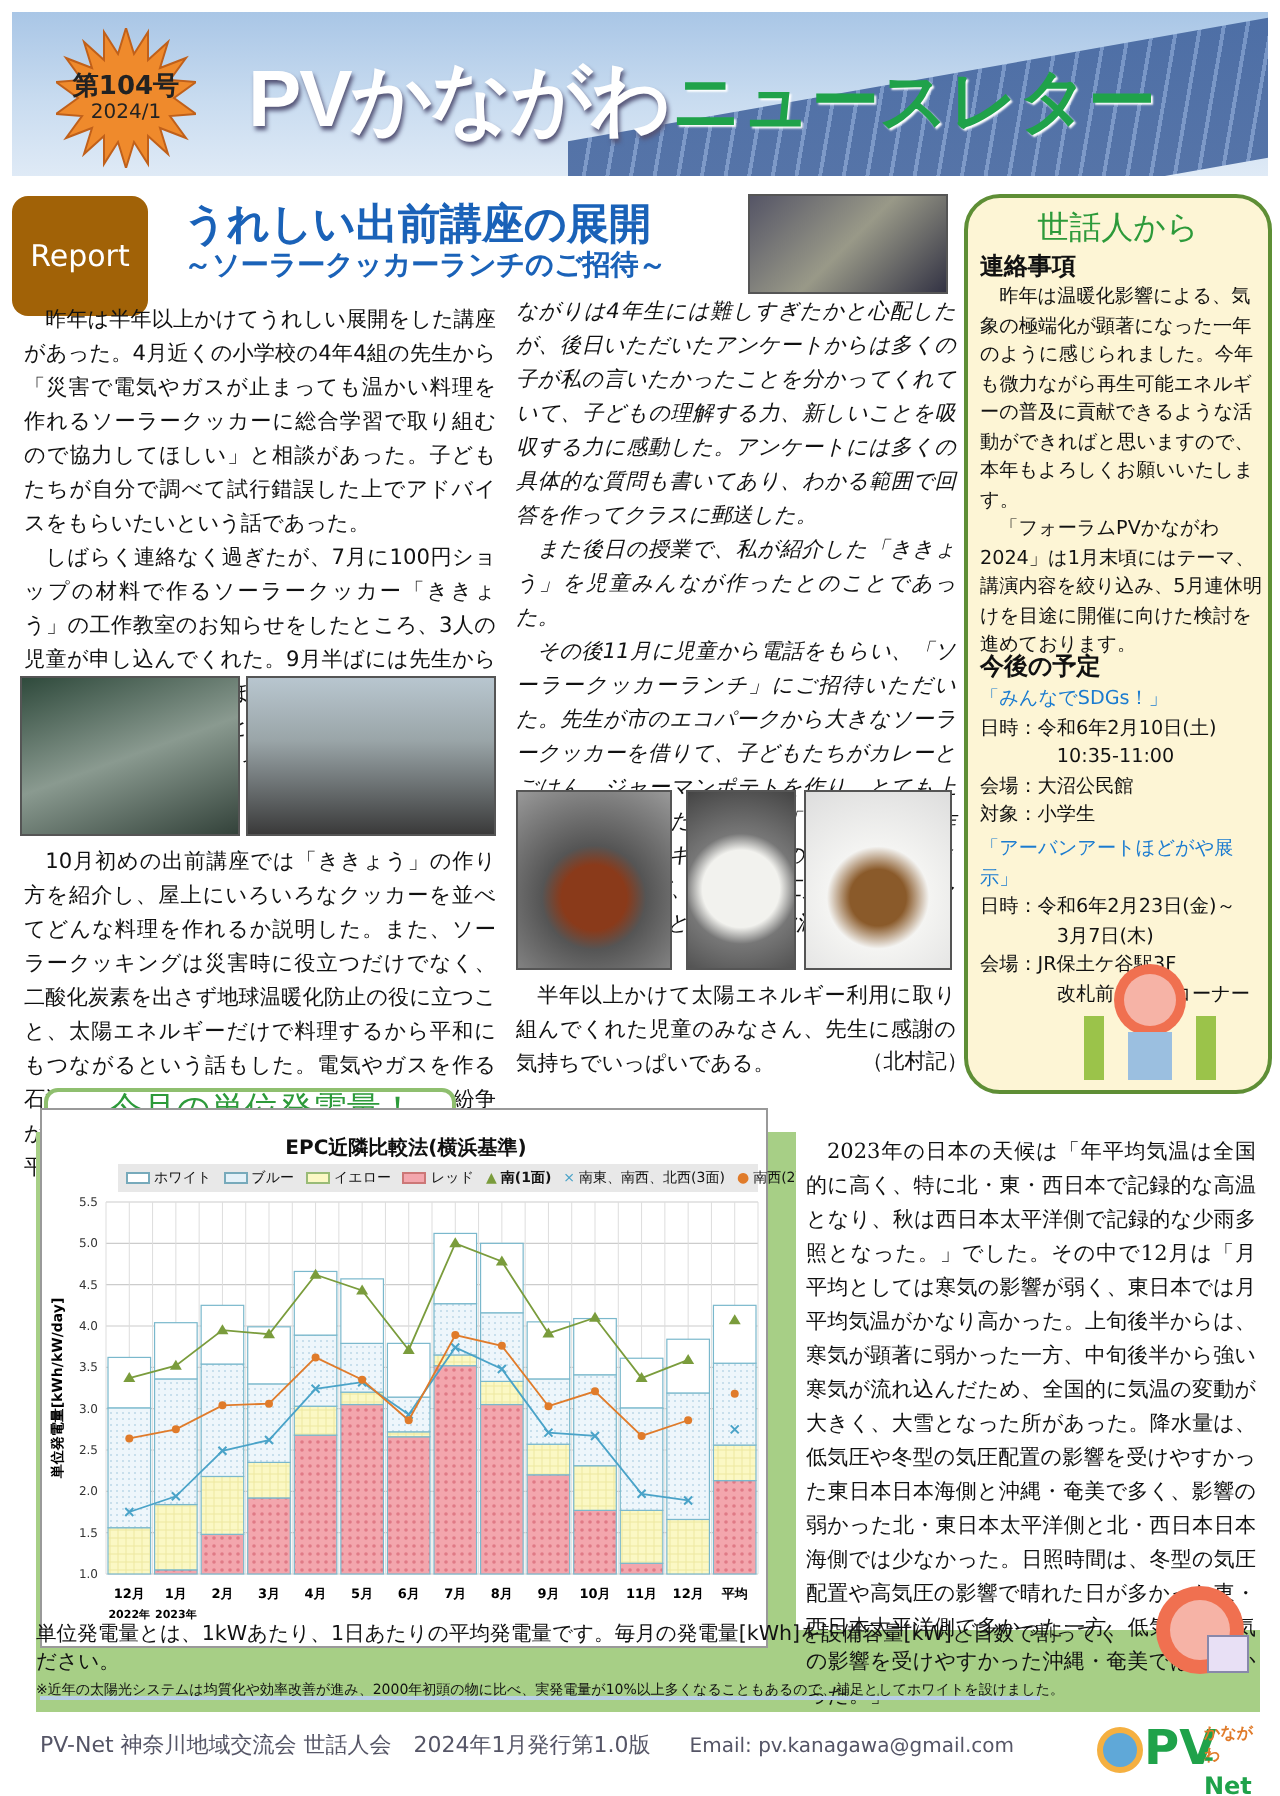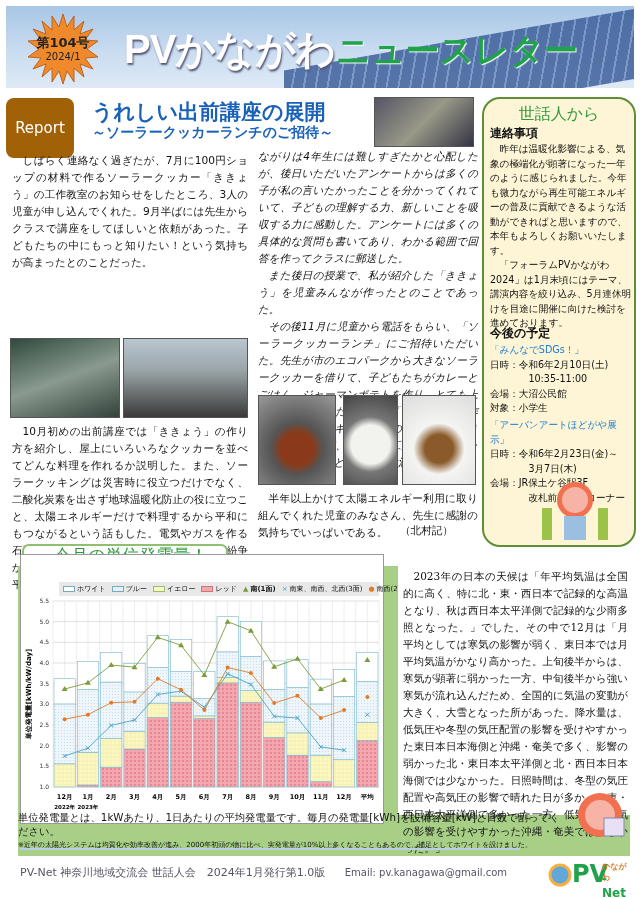--- a/index.html
+++ b/index.html
@@ -56,40 +56,41 @@
   <div class="title-pv">PVかながわ</div>
   <div class="title-nl">ニュースレター</div>
 </div>
 
 <div class="report-tag">Report</div>
 <div class="art-title">うれしい出前講座の展開</div>
 <div class="art-sub">～ソーラークッカーランチのご招待～</div>
 <div class="photo" style="left:374px;top:97px;width:100px;height:50px;background:linear-gradient(135deg,#556 0%,#998 50%,#334 100%)"></div>
 
 <div class="txt" style="left:12px;top:152px;width:236px;">
+  <p>昨年は半年以上かけてうれしい展開をした講座があった。4月近くの小学校の4年4組の先生から「災害で電気やガスが止まっても温かい料理を作れるソーラークッカーに総合学習で取り組むので協力してほしい」と相談があった。子どもたちが自分で調べて試行錯誤した上でアドバイスをもらいたいという話であった。</p>
   <p>しばらく連絡なく過ぎたが、7月に100円ショップの材料で作るソーラークッカー「ききょう」の工作教室のお知らせをしたところ、3人の児童が申し込んでくれた。9月半ばには先生からクラスで講座をしてほしいと依頼があった。子どもたちの中にもっと知りたい！という気持ちが高まったとのことだった。</p>
 </div>
 <div class="photo" style="left:10px;top:338px;width:110px;height:80px;background:linear-gradient(160deg,#2f4a3c 0%,#8a9a90 50%,#33423a 100%)"></div>
 <div class="photo" style="left:123px;top:338px;width:125px;height:80px;background:linear-gradient(180deg,#b8c6cf 0%,#9aa5a8 40%,#3a3a3a 100%)"></div>
 <div class="txt" style="left:12px;top:423px;width:236px;">
   <p>10月初めの出前講座では「ききょう」の作り方を紹介し、屋上にいろいろなクッカーを並べてどんな料理を作れるか説明した。また、ソーラークッキングは災害時に役立つだけでなく、二酸化炭素を出さず地球温暖化防止の役に立つこと、太陽エネルギーだけで料理するから平和にもつながるという話もした。電気やガスを作る石油や石炭などの資源の奪い合いから戦争や紛争が起こることが多くあるからと。地球温暖化や平和とのつ</p>
 </div>
 
 <div class="txt" style="left:258px;top:148px;width:220px;font-style:italic;">
   <p style="text-indent:0">ながりは4年生には難しすぎたかと心配したが、後日いただいたアンケートからは多くの子が私の言いたかったことを分かってくれていて、子どもの理解する力、新しいことを吸収する力に感動した。アンケートには多くの具体的な質問も書いてあり、わかる範囲で回答を作ってクラスに郵送した。</p>
   <p>また後日の授業で、私が紹介した「ききょう」を児童みんなが作ったとのことであった。</p>
   <p>その後11月に児童から電話をもらい、「ソーラークッカーランチ」にご招待いただいた。先生が市のエコパークから大きなソーラークッカーを借りて、子どもたちがカレーとごはん、ジャーマンポテトを作り、とても上手に完成していた。各自の「ききょう」で作ったカップケーキは11月なので上手く膨らまなかったけれど、「もっと工夫してまたチャレンジする！」とみんな意欲満々だった。</p>
 </div>
 <div class="photo" style="left:258px;top:395px;width:78px;height:90px;background:radial-gradient(circle at 50% 60%,#8a3a1a 0 25%,#555 40%,#999 100%)"></div>
 <div class="photo" style="left:343px;top:395px;width:55px;height:90px;background:radial-gradient(circle at 50% 55%,#f2f2ee 0 35%,#777 50%,#444 100%)"></div>
 <div class="photo" style="left:402px;top:395px;width:74px;height:90px;background:radial-gradient(circle at 50% 60%,#8a5a2a 0 22%,#f4f4f2 40%,#ddd 100%)"></div>
 <div class="txt" style="left:258px;top:490px;width:220px;">
   <p>半年以上かけて太陽エネルギー利用に取り組んでくれた児童のみなさん、先生に感謝の気持ちでいっぱいである。</p>
 </div>
-<div style="position:absolute;left:400px;top:524px;font-size:10.6px">（北村記）</div>
+<div style="position:absolute;left:431px;top:524px;font-size:10.6px">（北村記）</div>
 
 <div class="sidebar">
   <div class="sb-title">世話人から</div>
   <div class="sb-head" style="top:26px">連絡事項</div>
   <div class="sb-txt" style="top:43px">
     <p>昨年は温暖化影響による、気象の極端化が顕著になった一年のように感じられました。今年も微力ながら再生可能エネルギーの普及に貢献できるような活動ができればと思いますので、本年もよろしくお願いいたします。</p>
     <p>「フォーラムPVかながわ2024」は1月末頃にはテーマ、講演内容を絞り込み、5月連休明けを目途に開催に向けた検討を進めております。</p>
   </div>
   <div class="sb-head" style="top:226px">今後の予定</div>
   <div class="sb-txt" style="top:244px">
@@ -116,20 +117,21 @@
   <circle cx="35" cy="22" r="13" fill="#f6b3a6"></circle>
   <rect x="24" y="38" width="22" height="24" fill="#9bbfe0"></rect>
 </svg>
 
 <div class="section2">
   <div class="s2-bg"></div>
   <div class="s2-tab">今月の単位発電量！</div>
 </div>
 
 <div class="chart-box">
+  <div class="chart-title">EPC近隣比較法(横浜基準)</div>
   <div class="legend">
     <span>
         <i style="display:inline-block;width:12px;height:6px;border:1px solid #7ab;background:#fff"></i>
         <b style="font-weight:normal">ホワイト</b>
       </span>
     <span>
         <i style="display:inline-block;width:12px;height:6px;border:1px solid #7ab;background:#e4f1f8"></i>
         <b style="font-weight:normal">ブルー</b>
       </span>
     <span>

